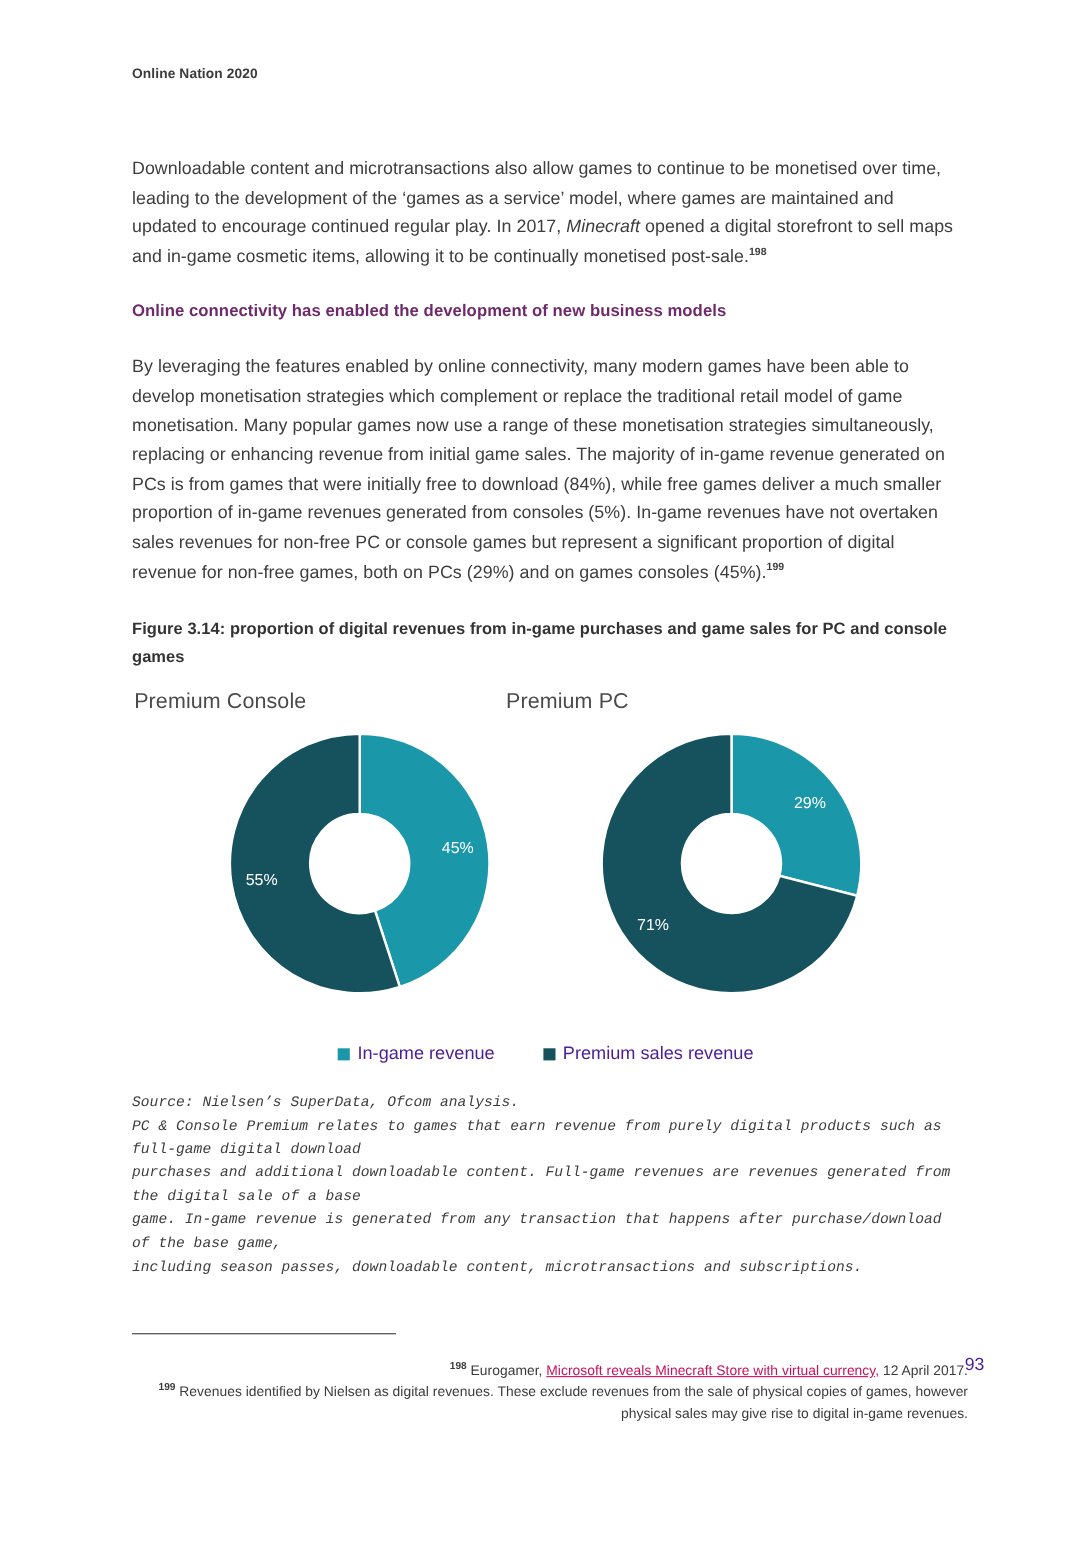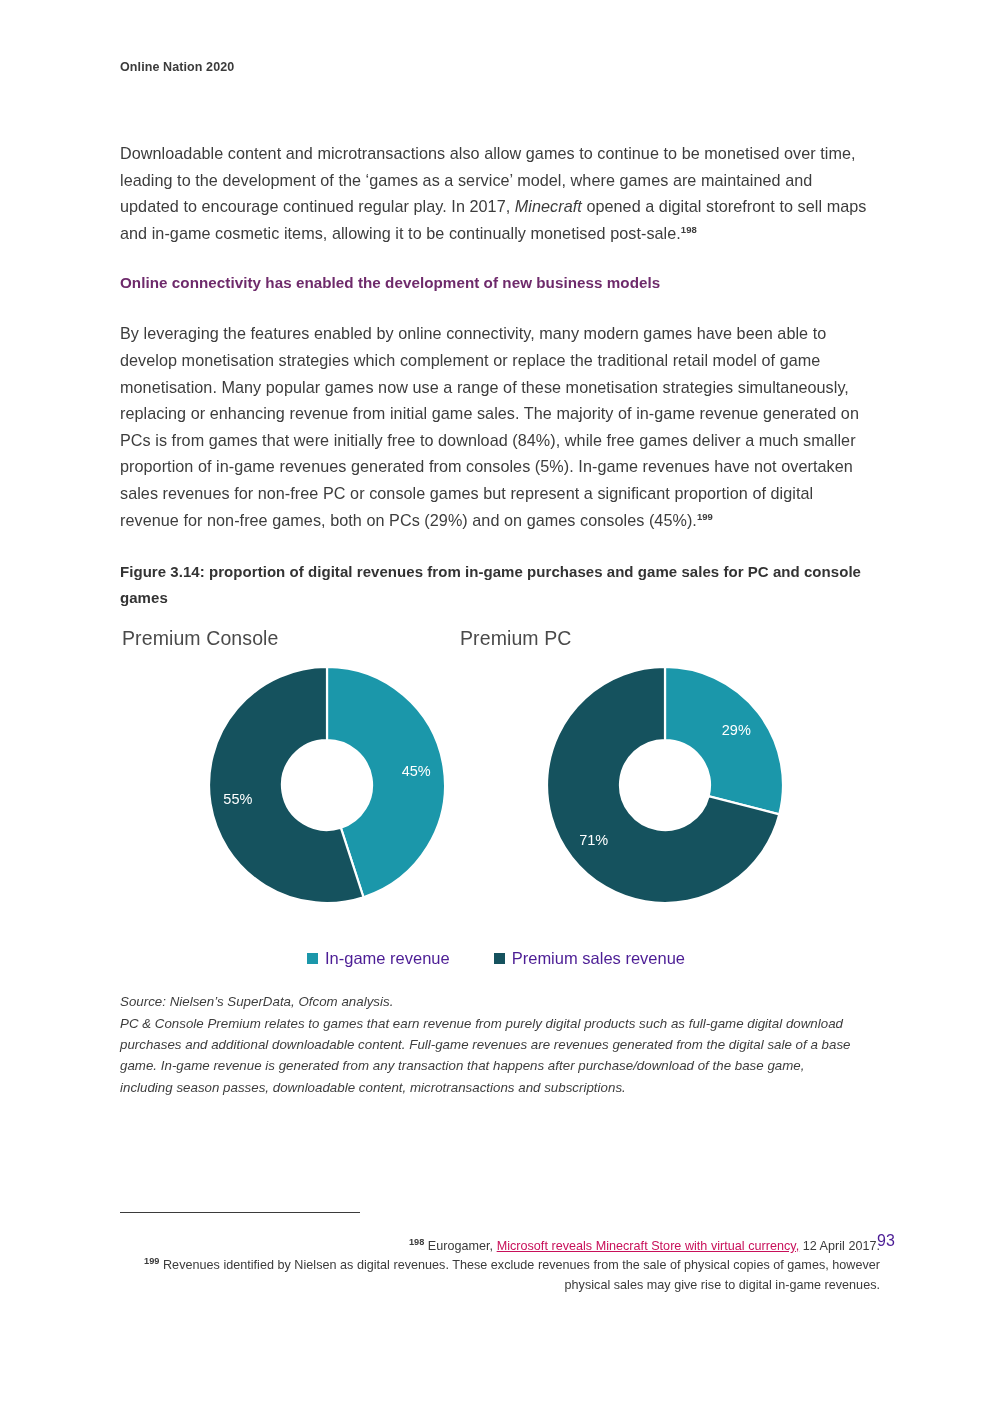--- a/index.html
+++ b/index.html
@@ -125,20 +125,21 @@
     display: inline-block;
   }
 
   .notes {
     margin-top: 14px;
     font-size: 13.3px;
     line-height: 21.4px;
     font-style: italic;
     color: #3d3d3d;
     letter-spacing: 0.02px;
+    font-family: Liberation Mono, monospace;
   }
   .notes .note-line { display: block; }
 
   
   .footnotes {
     position: absolute;
     left: 120px;
     top: 1212px;
     width: 760px;
     text-align: right;

